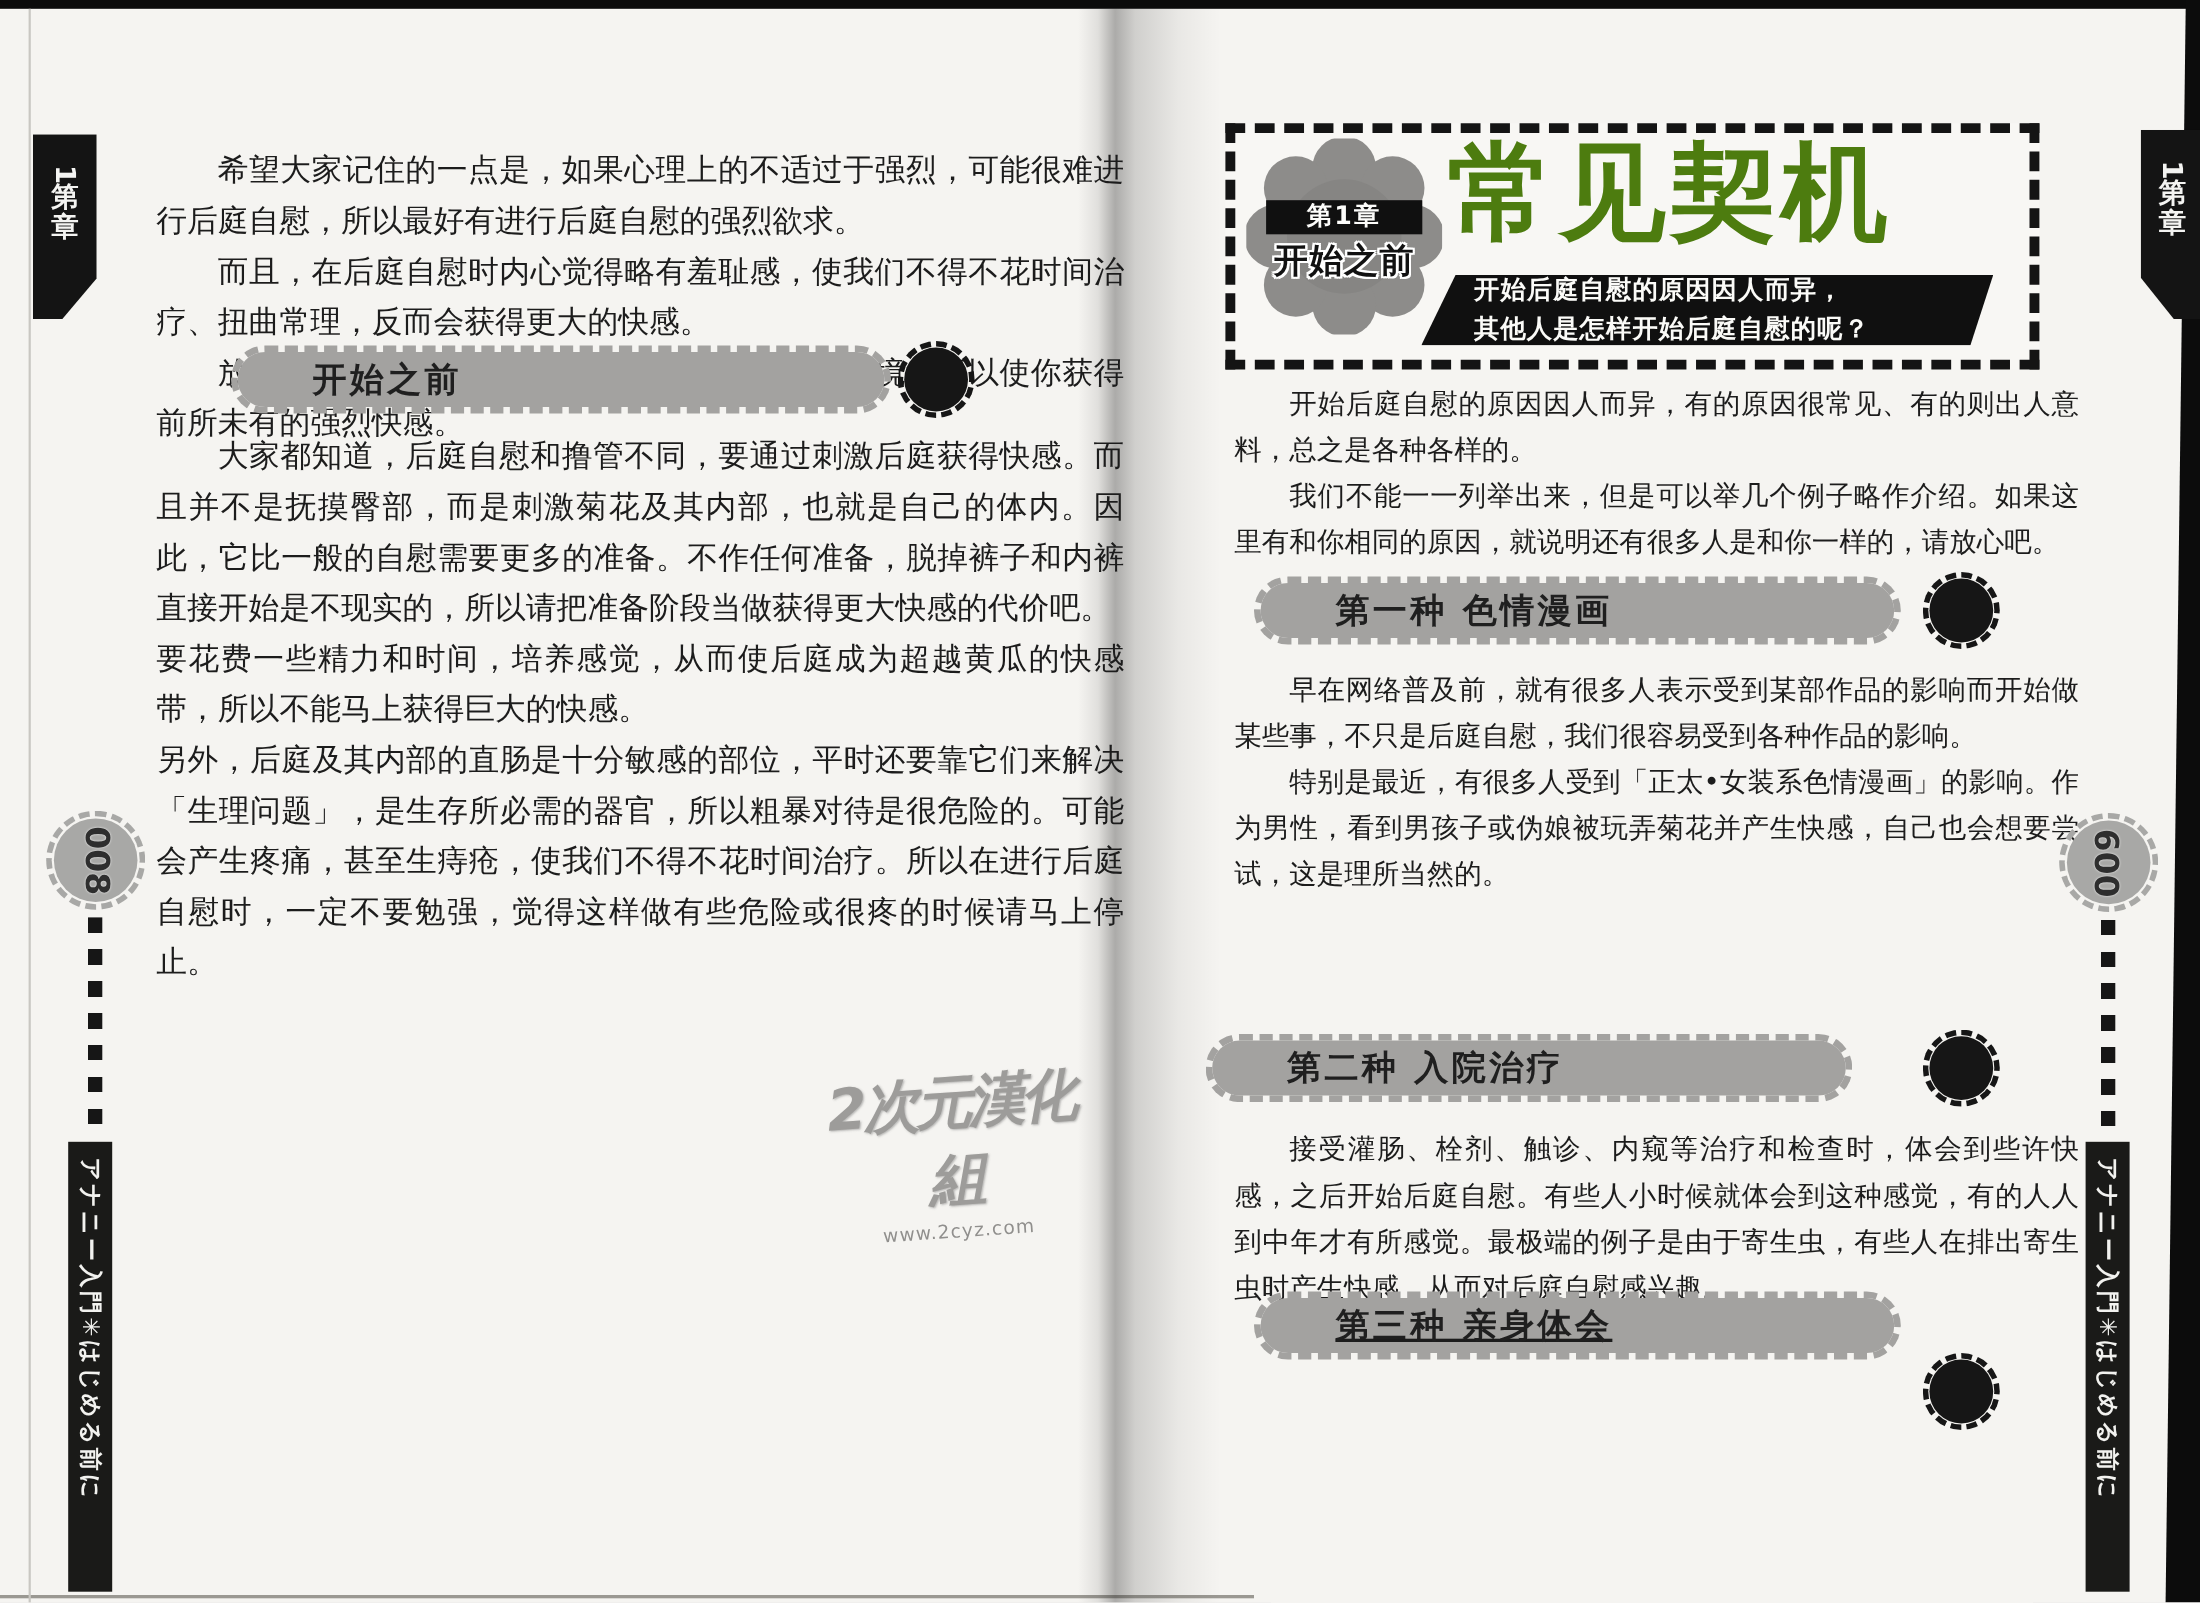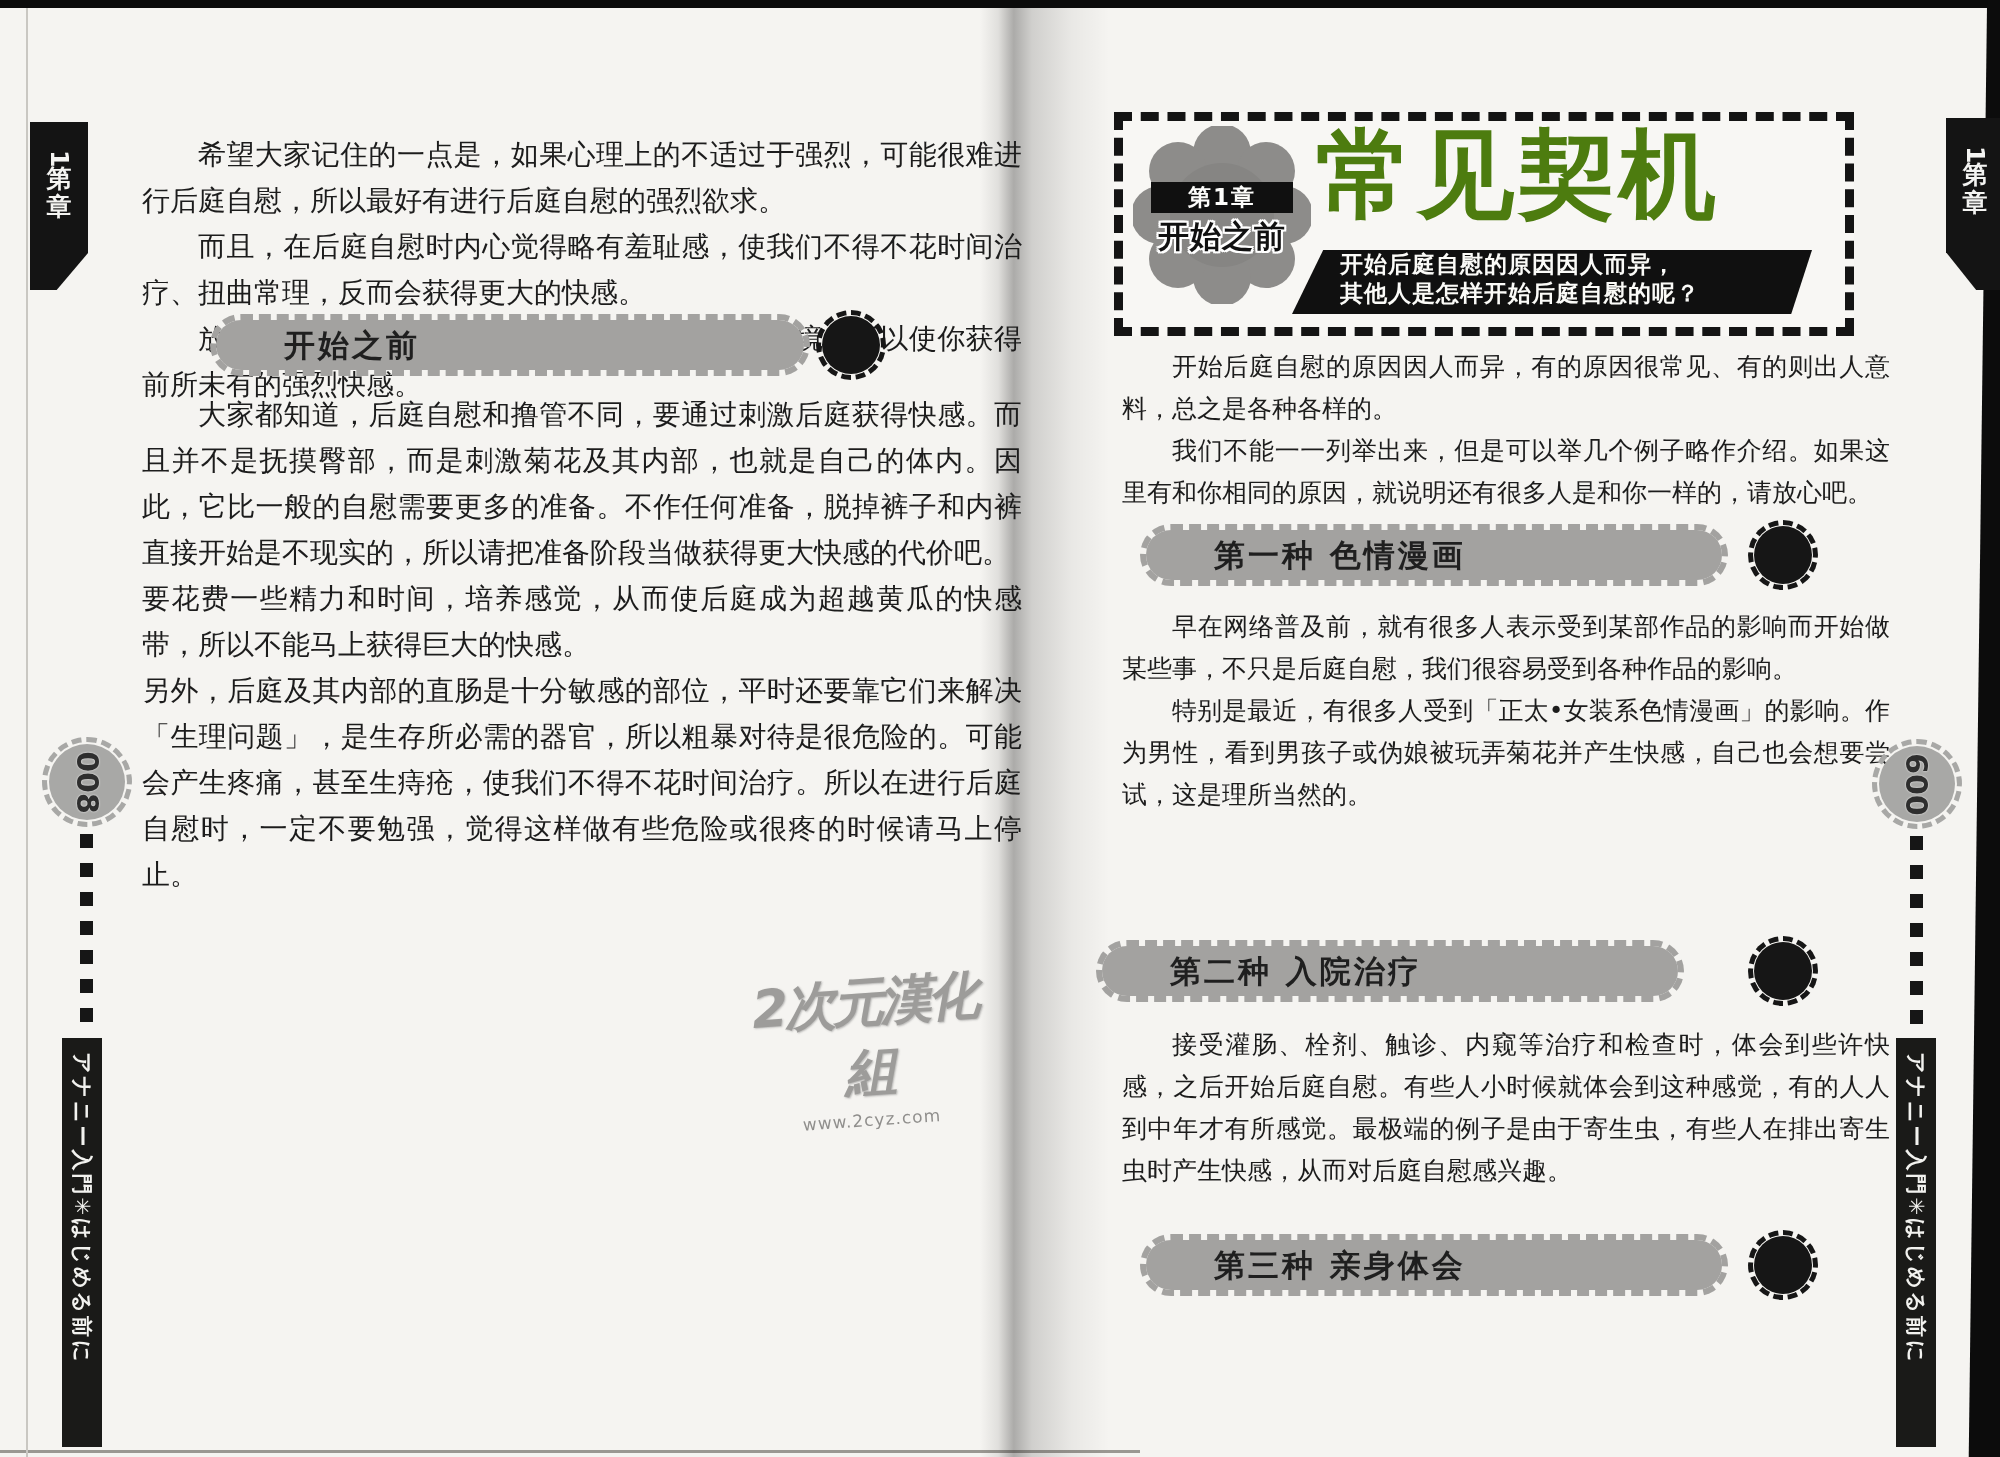--- a/index.html
+++ b/index.html
@@ -60,21 +60,21 @@
     border:9px dashed #141414;}
   .flower{position:absolute;left:1133px;top:126px;width:178px;height:178px;}
   .flower-badge{position:absolute;left:1151px;top:182px;width:142px;height:31px;background:#101010;
     color:#fdfdfb;font-size:23px;font-weight:bold;text-align:center;line-height:31px;letter-spacing:2px;z-index:3;}
   .flower-sub{position:absolute;left:1138px;top:216px;width:168px;text-align:center;font-size:31px;font-weight:bold;
     color:#111;z-index:3;letter-spacing:1px;
     text-shadow:-2px -2px 0 #fff,2px -2px 0 #fff,-2px 2px 0 #fff,2px 2px 0 #fff,0 2px 0 #fff,0 -2px 0 #fff,2px 0 0 #fff,-2px 0 0 #fff;}
   .big-title{position:absolute;left:1316px;top:122px;width:520px;font-size:97px;font-weight:900;color:#4d7c0f;
     letter-spacing:4px;line-height:1.1;white-space:nowrap;}
   .sub-band{position:absolute;left:1292px;top:250px;width:520px;height:64px;background:#101010;
-    clip-path:polygon(6% 0,100% 0,96% 100%,0 100%);display:flex;flex-direction:column;justify-content:flex-start;
+    clip-path:polygon(6% 0,100% 0,96% 100%,0 100%);display:flex;flex-direction:column;justify-content:space-between;
     padding-left:48px;box-sizing:border-box;}
   .sub-band .s-line{color:#fbfbf8;font-size:23px;font-weight:bold;line-height:29px;letter-spacing:1px;}
   
   .watermark{position:absolute;left:742px;top:968px;width:250px;text-align:center;opacity:.85;
     transform:rotate(-4deg);color:#8e8d8b;}
   .watermark .wm-logo{font-size:52px;font-weight:bold;letter-spacing:-4px;
     text-shadow:1px 1px 2px rgba(120,120,120,.6);font-style:italic;}
   .watermark .wm-url{font-size:17px;letter-spacing:1px;margin-top:2px;color:#7f7e7c;font-style:normal;}
 </style>
 </head>
@@ -163,21 +163,21 @@
   </div>
 
   <div class="stamp-bar" style="left:1102px;top:946px;width:576px;">
     <span class="bar-label">第二种 入院治疗</span>
   </div>
   <div class="stamp-dot" style="left:1754px;top:942px;"></div>
   <div class="flow flow-right" style="left:1122px;top:1024px;">
     <p class="p indent">接受灌肠、栓剂、触诊、内窥等治疗和检查时，体会到些许快感，之后开始后庭自慰。有些人小时候就体会到这种感觉，有的人人到中年才有所感觉。最极端的例子是由于寄生虫，有些人在排出寄生虫时产生快感，从而对后庭自慰感兴趣。</p>
   </div>
 
-  <div class="stamp-bar" style="left:1146px;top:1240px;width:576px;">
+  <div class="stamp-bar" style="left:1146px;top:1180px;width:576px;text-decoration:underline;">
     <span class="bar-label">第三种 亲身体会</span>
   </div>
   <div class="stamp-dot" style="left:1754px;top:1236px;"></div>
 
   <div class="num-stamp num-right">
     <span class="num">009</span>
   </div>
   <div class="dash-v dash-right"></div>
   <div class="spine spine-right">
     <span class="vtxt">アナニー入門✳はじめる前に</span>

